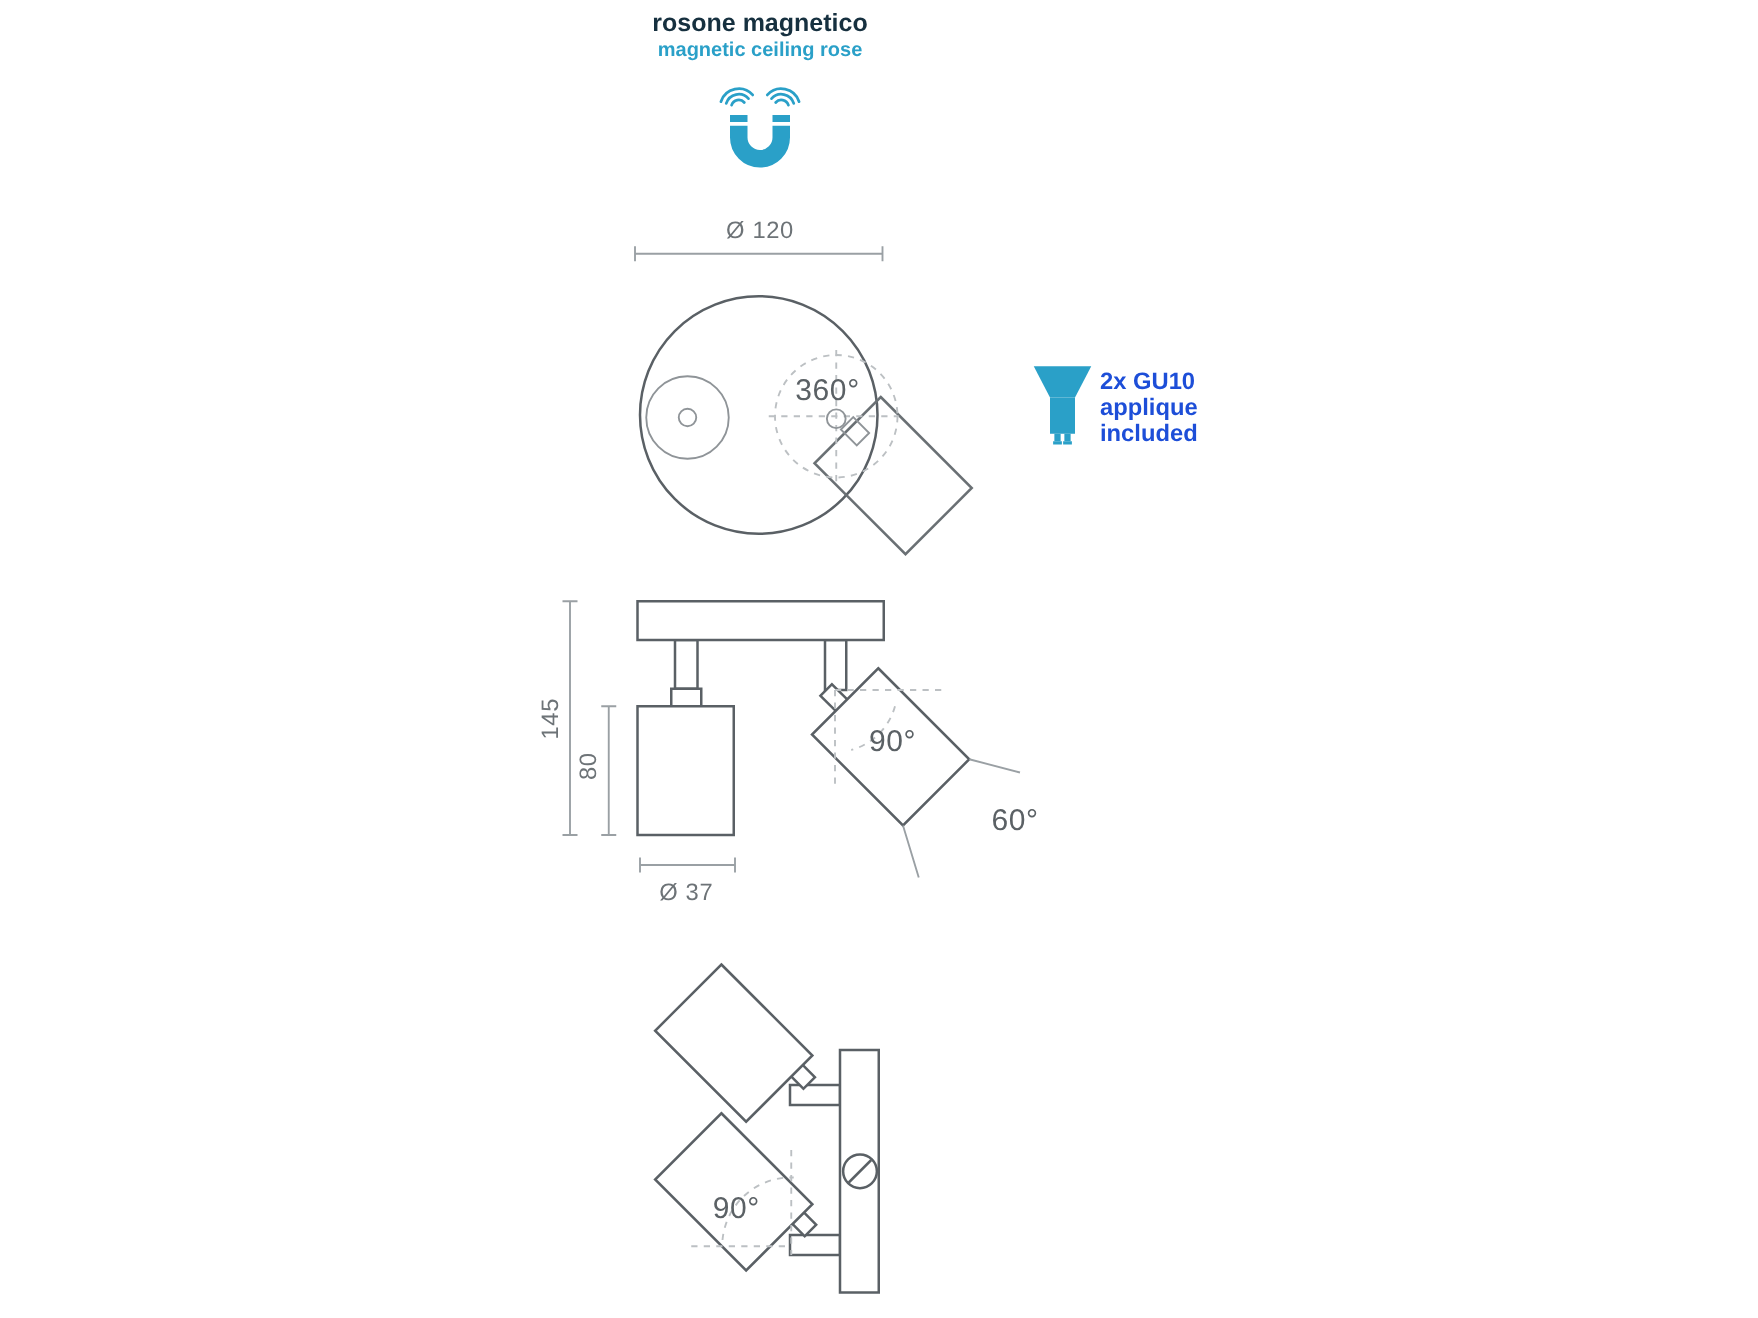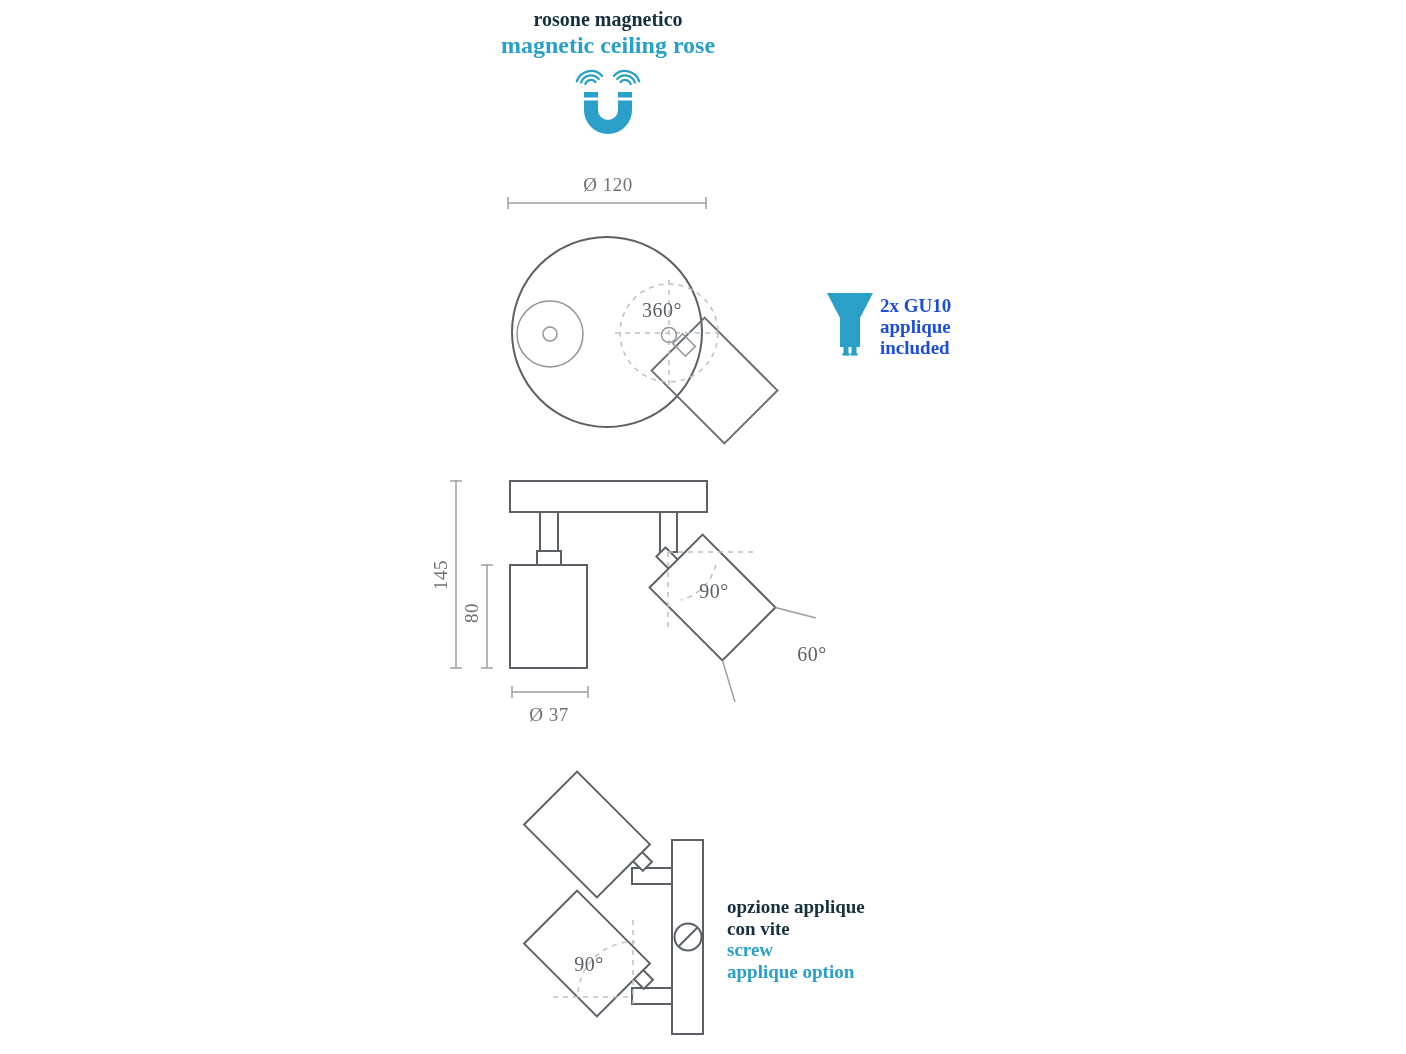--- a/index.html
+++ b/index.html
@@ -1,25 +1,25 @@
 <!DOCTYPE html>
 <html><head>
 <meta charset="utf-8">
 <style>
   html,body{margin:0;padding:0;background:#ffffff;}
   #page{position:relative;width:1406px;height:1054px;background:#ffffff;overflow:hidden;
-        font-family:Liberation Serif, serif;}
+        font-family:Liberation Sans, sans-serif;}
   svg{position:absolute;left:0;top:0;}
   .lbl{position:absolute;white-space:nowrap;}
   .center{transform:translateX(-50%);}
   .rot{transform:translate(-50%,-50%) rotate(-90deg);}
   .title-it{left:608px;top:8px;font-size:20px;font-weight:700;color:#16303f;}
-  .title-en{left:608px;top:32px;font-size:24px;font-weight:700;color:#2aa0c8;}
+  .title-en{left:608px;top:32px;font-size:16px;font-weight:700;color:#2aa0c8;}
   .dimtxt{color:#6d7377;font-size:19px;font-weight:400;letter-spacing:.5px;}
-  .degtxt{color:#5b6165;font-size:20px;font-weight:400;letter-spacing:.5px;}
+  .degtxt{color:#5b6165;font-size:24px;font-weight:400;letter-spacing:.5px;}
   .dim150{left:608px;top:174px;}
   .deg360{left:662px;top:299px;}
   .dim145{left:441px;top:575px;}
   .dim80{left:472px;top:613px;}
   .deg90s{left:714px;top:580px;}
   .deg60{left:776px;top:643px;margin-left:36px;}
   .dim58{left:549px;top:704px;}
   .deg90w{left:589px;top:953px;}
   .gu10block{left:880px;top:295px;font-size:19px;font-weight:700;line-height:21px;}
   .gu10block .dk{color:#1d4ed8;}
@@ -137,20 +137,14 @@
   </div>
 
   <div class="lbl rot dimtxt dim145">145</div>
   <div class="lbl rot dimtxt dim80">80</div>
   <div class="lbl center degtxt deg90s">90°</div>
   <div class="lbl center degtxt deg60">60°</div>
   <div class="lbl center dimtxt dim58">Ø 37</div>
 
   <div class="lbl center degtxt deg90w">90°</div>
 
-  <div class="lbl caption">
-    <div class="it">opzione applique</div>
-    <div class="it">con vite</div>
-    <div class="en">screw</div>
-    <div class="en">applique option</div>
-  </div>
 
 </div>
 
 </body></html>

